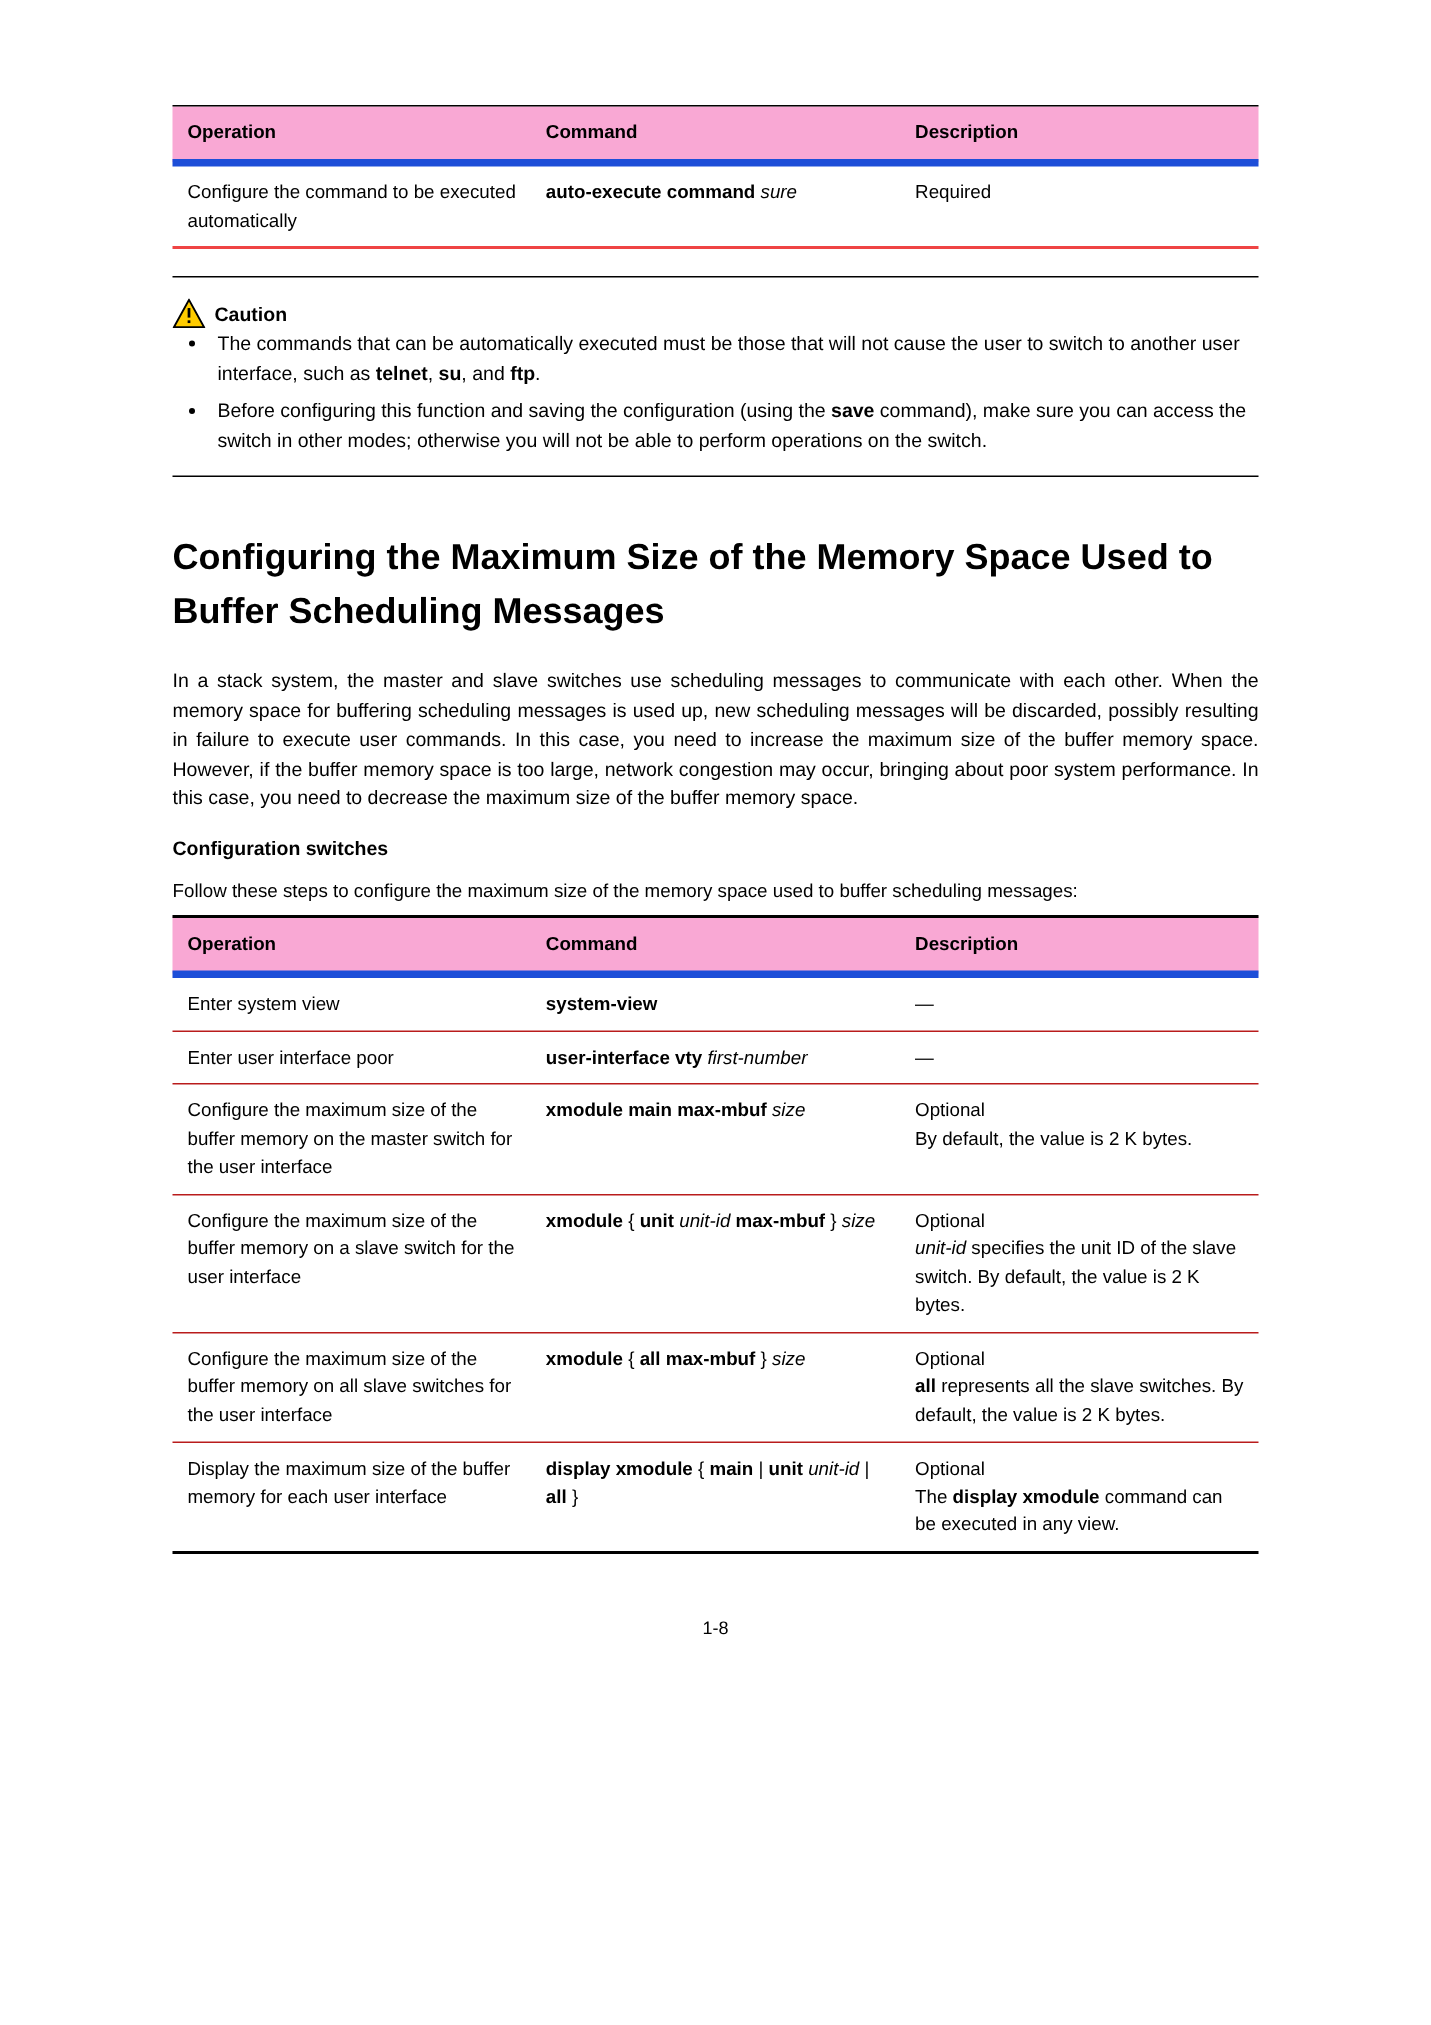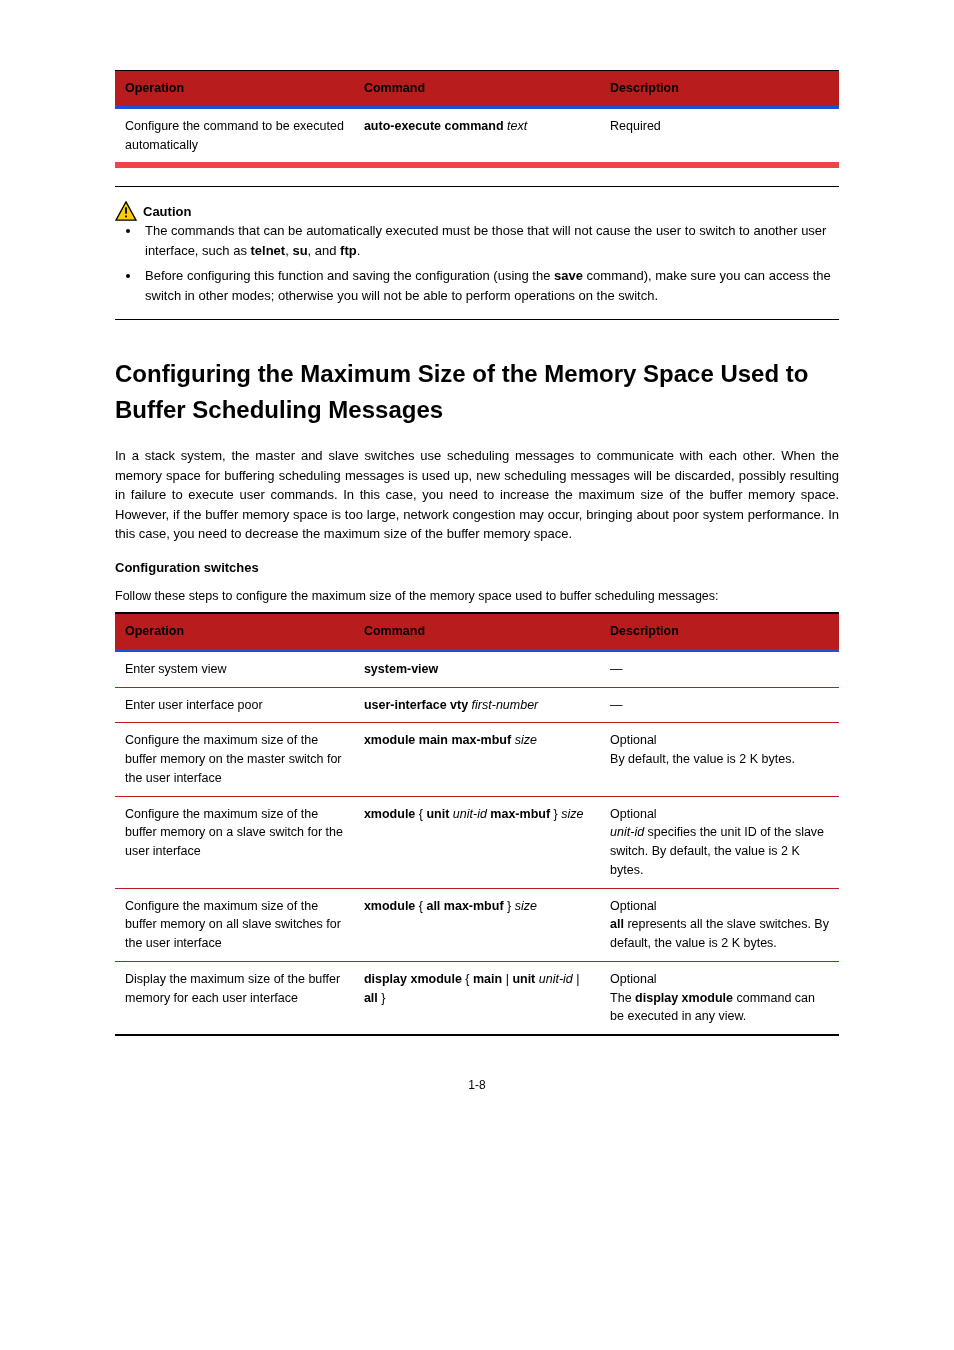--- a/index.html
+++ b/index.html
@@ -25,31 +25,31 @@
     margin-bottom: 16px;
     font-size: 12.5px;
   }
   table.doc-table th,
   table.doc-table td {
     text-align: left;
     vertical-align: top;
     padding: 8px 10px;
   }
   table.doc-table th {
-    background: #b91c1c;
+    background: #f9a8d4;
     font-weight: bold;
     border-top: 2px solid #000;
-    border-bottom: 3px solid #1d4ed8;
+    border-bottom: 5px solid #1d4ed8;
   }
   table.top-fragment th { border-top: 1px solid #000; }
   table.doc-table td {
     border-bottom: 1px solid #b91c1c;
   }
   table.doc-table tr:last-child td { border-bottom: 2px solid #000; }
-  table.top-fragment tr:last-child td { border-bottom: 6px solid #ef4444; }
+  table.top-fragment tr:last-child td { border-bottom: 2px solid #ef4444; }
 
   .hr-strong {
     border: none;
     border-top: 1px solid #000;
     margin: 18px 0 14px 0;
   }
   .hr-bottom {
     border: none;
     border-top: 1px solid #000;
     margin: 14px 0 30px 0;
@@ -123,21 +123,21 @@
       <tr>
         <th class="col-op">Operation</th>
         <th class="col-cmd">Command</th>
         <th class="col-desc">Description</th>
       </tr>
     </thead>
     <tbody>
       <tr>
         <td>Configure the command to be executed automatically</td>
         <td>
-          <span class="cmd">auto-execute command </span><span class="arg">text</span>
+          <span class="cmd">auto-execute command </span><span class="arg">sure</span>
         </td>
         <td>Required</td>
       </tr>
     </tbody>
   </table>
 
   <hr class="hr-strong">
 
   <div class="caution-block">
     <div class="caution-head">

